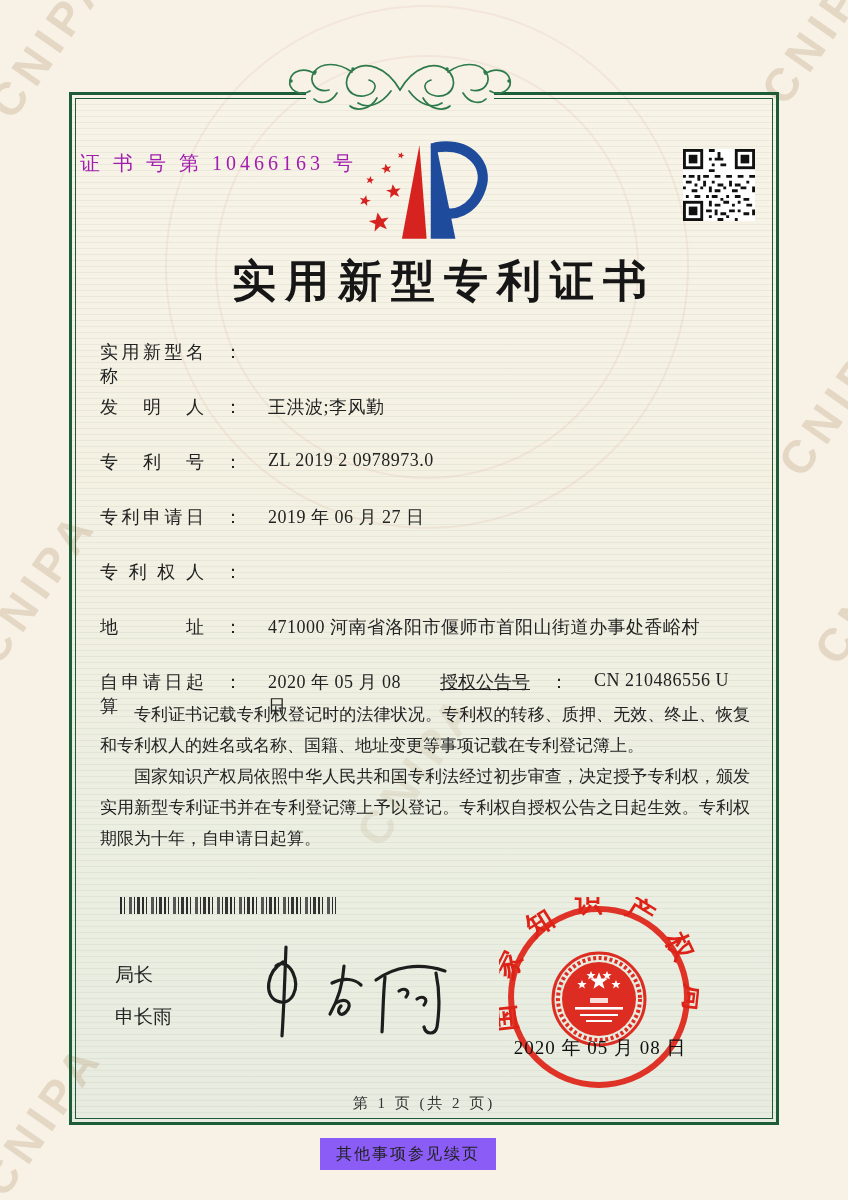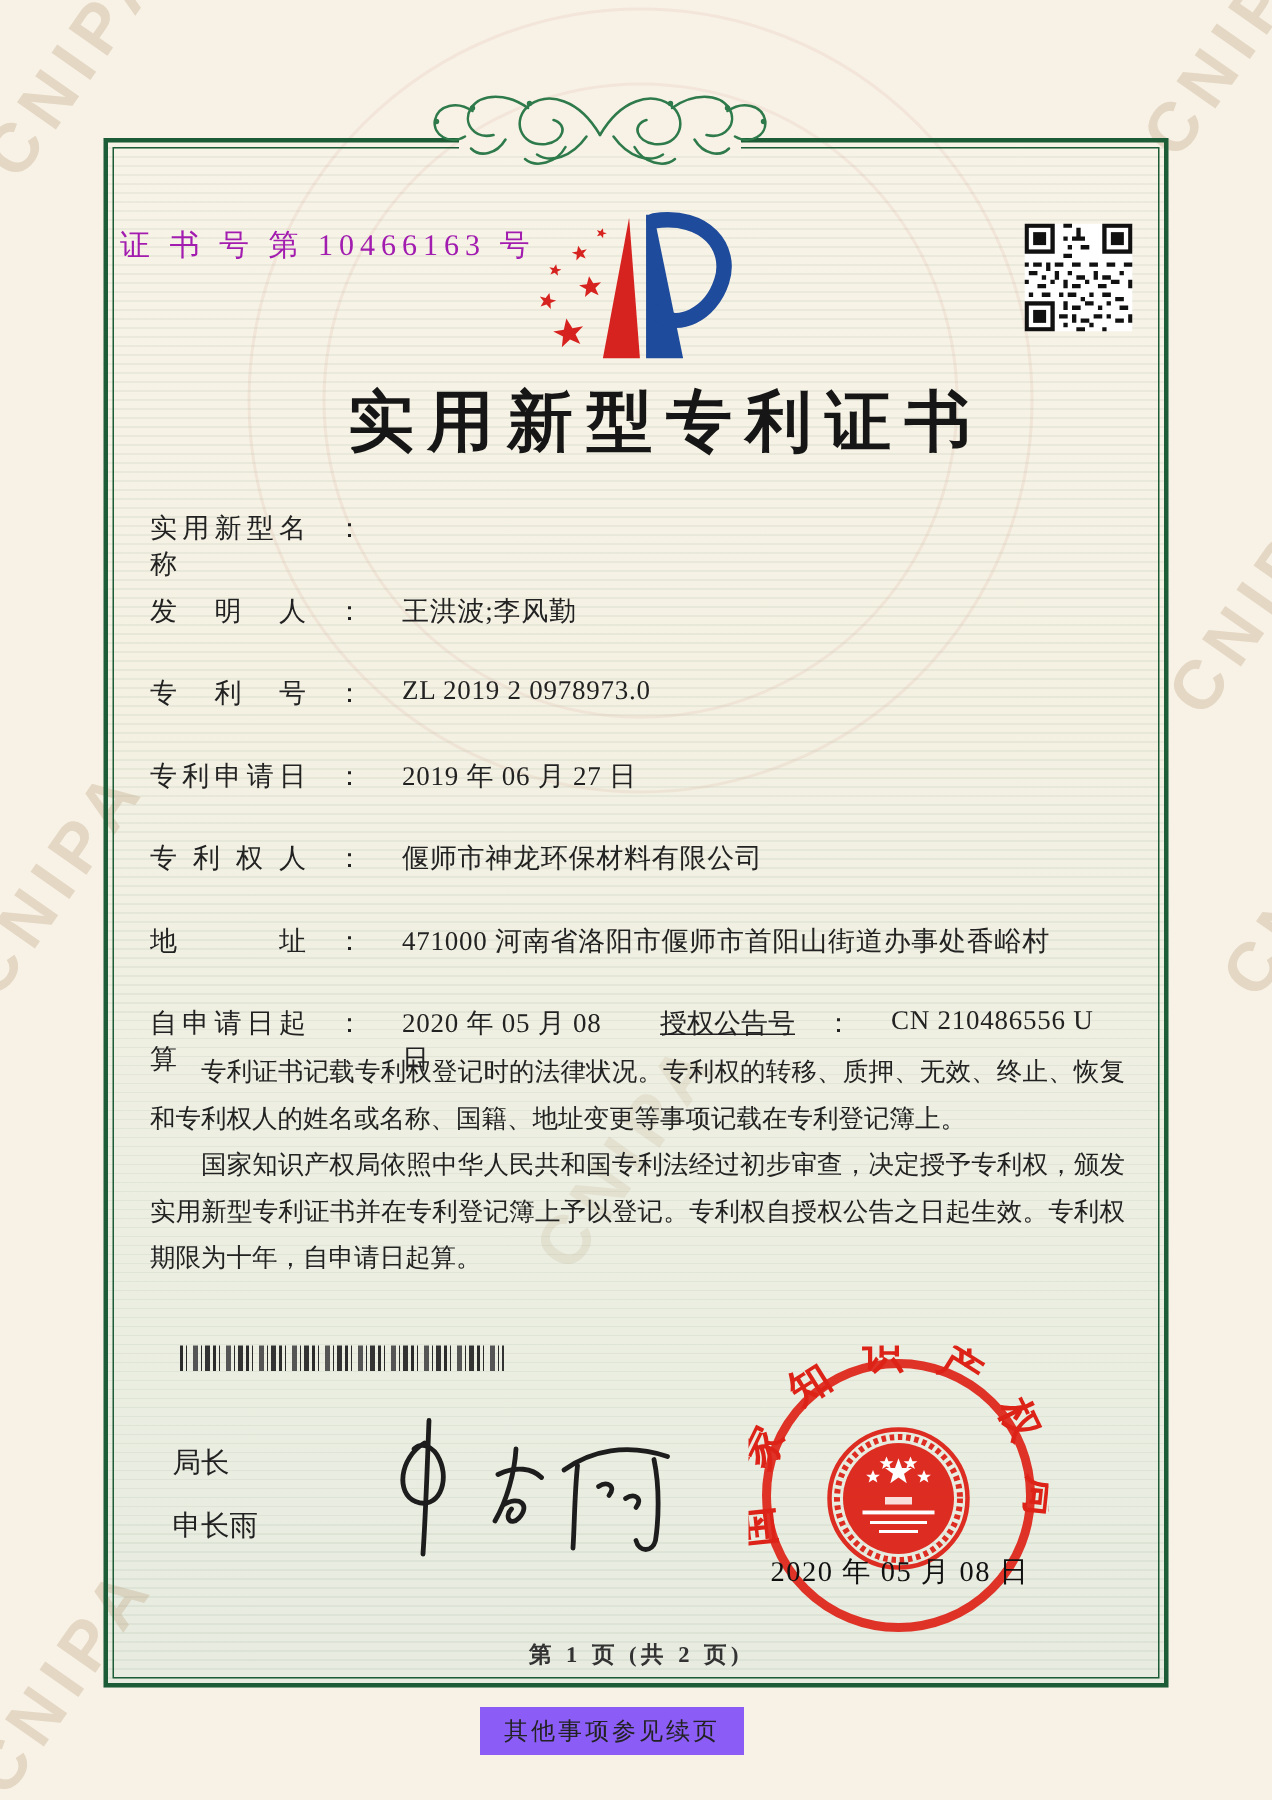--- a/index.html
+++ b/index.html
@@ -64,21 +64,21 @@
   .sig-name{position:absolute; left:115px; top:1004px; font-size:19px; color:#222; z-index:3;font-family:Liberation Mono, monospace;}
   .sig-script{position:absolute; left:248px; top:942px; width:210px; height:100px; z-index:3;}
 
   
   .seal{position:absolute; left:499px; top:897px; width:200px; height:200px; z-index:4;}
   .seal-date{position:absolute; left:505px; top:1035px; width:190px; text-align:center;
     font-size:19px; color:#101010; letter-spacing:1px; z-index:5;}
 
   
   .footer{position:absolute; left:0; top:1094px; width:848px; text-align:center;
-    font-size:15px; letter-spacing:3px; color:#333; z-index:3;font-weight:bold;}
+    font-size:15px; letter-spacing:3px; color:#333; z-index:3;}
   .cont-note{position:absolute; left:320px; top:1138px; width:176px; height:32px; z-index:3;
     background:#8b5cf6; display:flex; align-items:center; justify-content:center;
     font-size:16px; letter-spacing:2px; color:#222;}
 </style>
 </head>
 <body>
 
 <div id="page">
 
   <div class="frame-bg"></div>
@@ -177,21 +177,20 @@
       <span class="fvalue">ZL 2019 2 0978973.0</span>
     </div>
     <div class="frow">
       <span class="flabel">专利申请日</span>
         <span class="fcolon">：</span>
       <span class="fvalue">2019 年 06 月 27 日</span>
     </div>
     <div class="frow">
       <span class="flabel">专利权人</span>
         <span class="fcolon">：</span>
-      <span class="fvalue">偃师市神龙环保材料有限公司</span>
     </div>
     <div class="frow">
       <span class="flabel">地址</span>
         <span class="fcolon">：</span>
       <span class="fvalue">471000 河南省洛阳市偃师市首阳山街道办事处香峪村</span>
     </div>
     <div class="frow">
       <span class="flabel">自申请日起算</span>
         <span class="fcolon">：</span>
       <span class="fvalue w1">2020 年 05 月 08 日</span>

